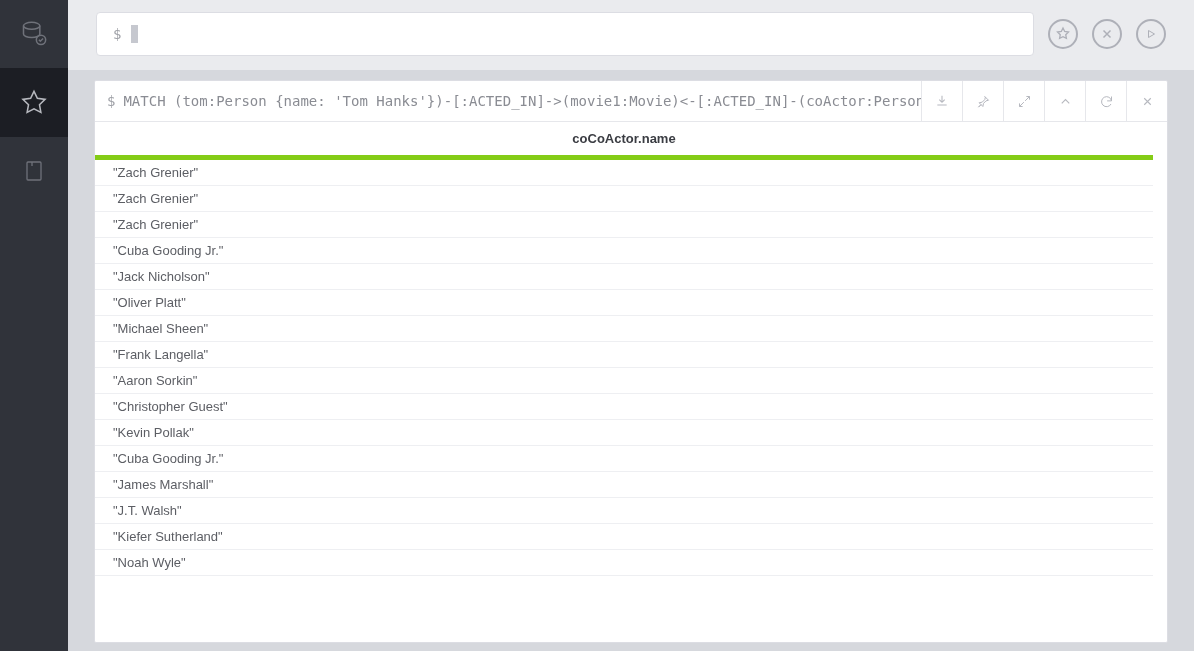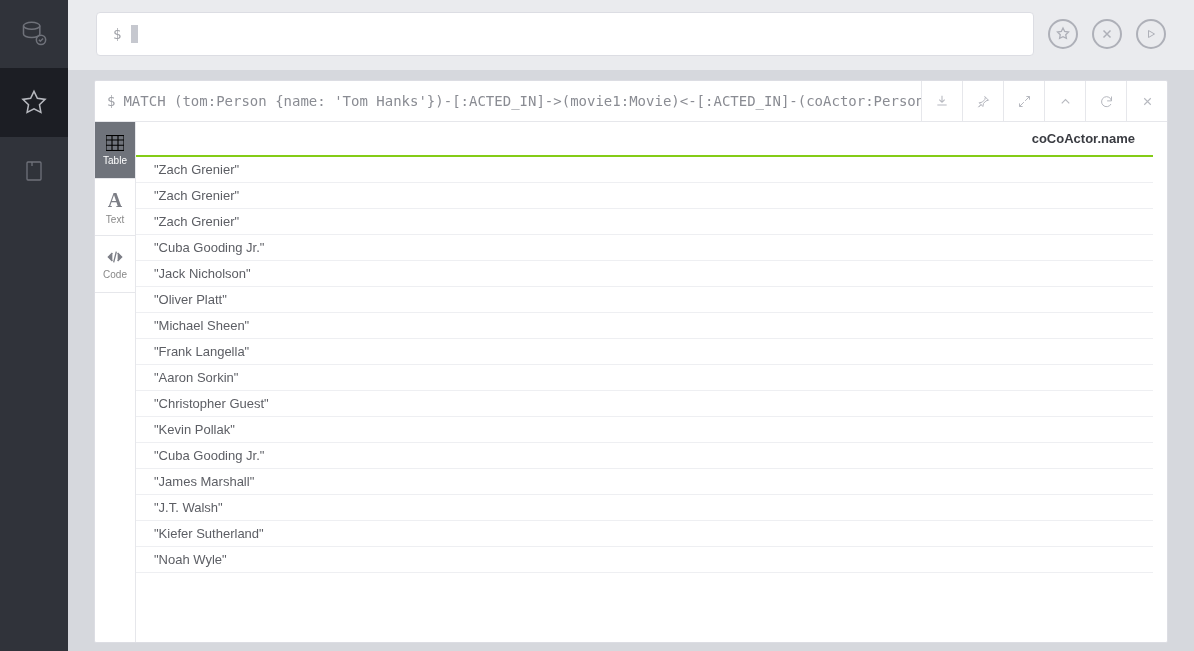--- a/index.html
+++ b/index.html
@@ -182,25 +182,25 @@
   .table-wrap::-webkit-scrollbar { width: 10px; }
   .table-wrap::-webkit-scrollbar-thumb { background: #c8cad0; border-radius: 5px; }
   .table-wrap::-webkit-scrollbar-track { background: transparent; }
 
   table.data {
     width: 100%;
     border-collapse: collapse;
     font-size: 13px;
   }
   table.data th {
-    text-align: right;
+    text-align: center;
     padding: 9px 18px;
     font-weight: 700;
     color: #3a3c42;
-    border-bottom: 2px solid #84cc16;
+    border-bottom: 5px solid #84cc16;
   }
   table.data td {
     padding: 5px 18px;
     color: #5c5e64;
     border-bottom: 1px solid #eeeff2;
   }
 
   .status-bar {
     padding: 9px 22px;
     font-size: 13px;
@@ -297,39 +297,20 @@
           </div>
           <div class="tool-btn">
             <svg width="13" height="13" viewBox="0 0 24 24" stroke-width="2">
                 <path d="M6 6l12 12M18 6L6 18"></path>
               </svg>
           </div>
         </div>
       </div>
 
       <div class="result-body">
-        <div class="view-tabs">
-          <div class="view-tab active">
-            <svg width="18" height="16" viewBox="0 0 24 20" stroke-width="0">
-              <rect x="0" y="0" width="24" height="20" fill="none" stroke="currentColor" stroke-width="1.5"></rect>
-              <path d="M0 6h24M0 13h24M8 0v20M16 0v20" stroke="currentColor" stroke-width="1.5"></path>
-            </svg>
-            <span>Table</span>
-          </div>
-          <div class="view-tab">
-            <div class="text-a">A</div>
-            <span>Text</span>
-          </div>
-          <div class="view-tab">
-            <svg width="20" height="16" viewBox="0 0 24 24" stroke-width="2" fill="none">
-                <path d="M8 6l-6 6 6 6M16 6l6 6-6 6M14 4l-4 16"></path>
-              </svg>
-            <span>Code</span>
-          </div>
-        </div>
 
         <div class="result-content">
           <div class="table-wrap">
             <table class="data">
               <thead>
                   <tr id="thead-row">
                     <th>coCoActor.name</th>
                   </tr>
                 </thead>
               <tbody id="tbody">

